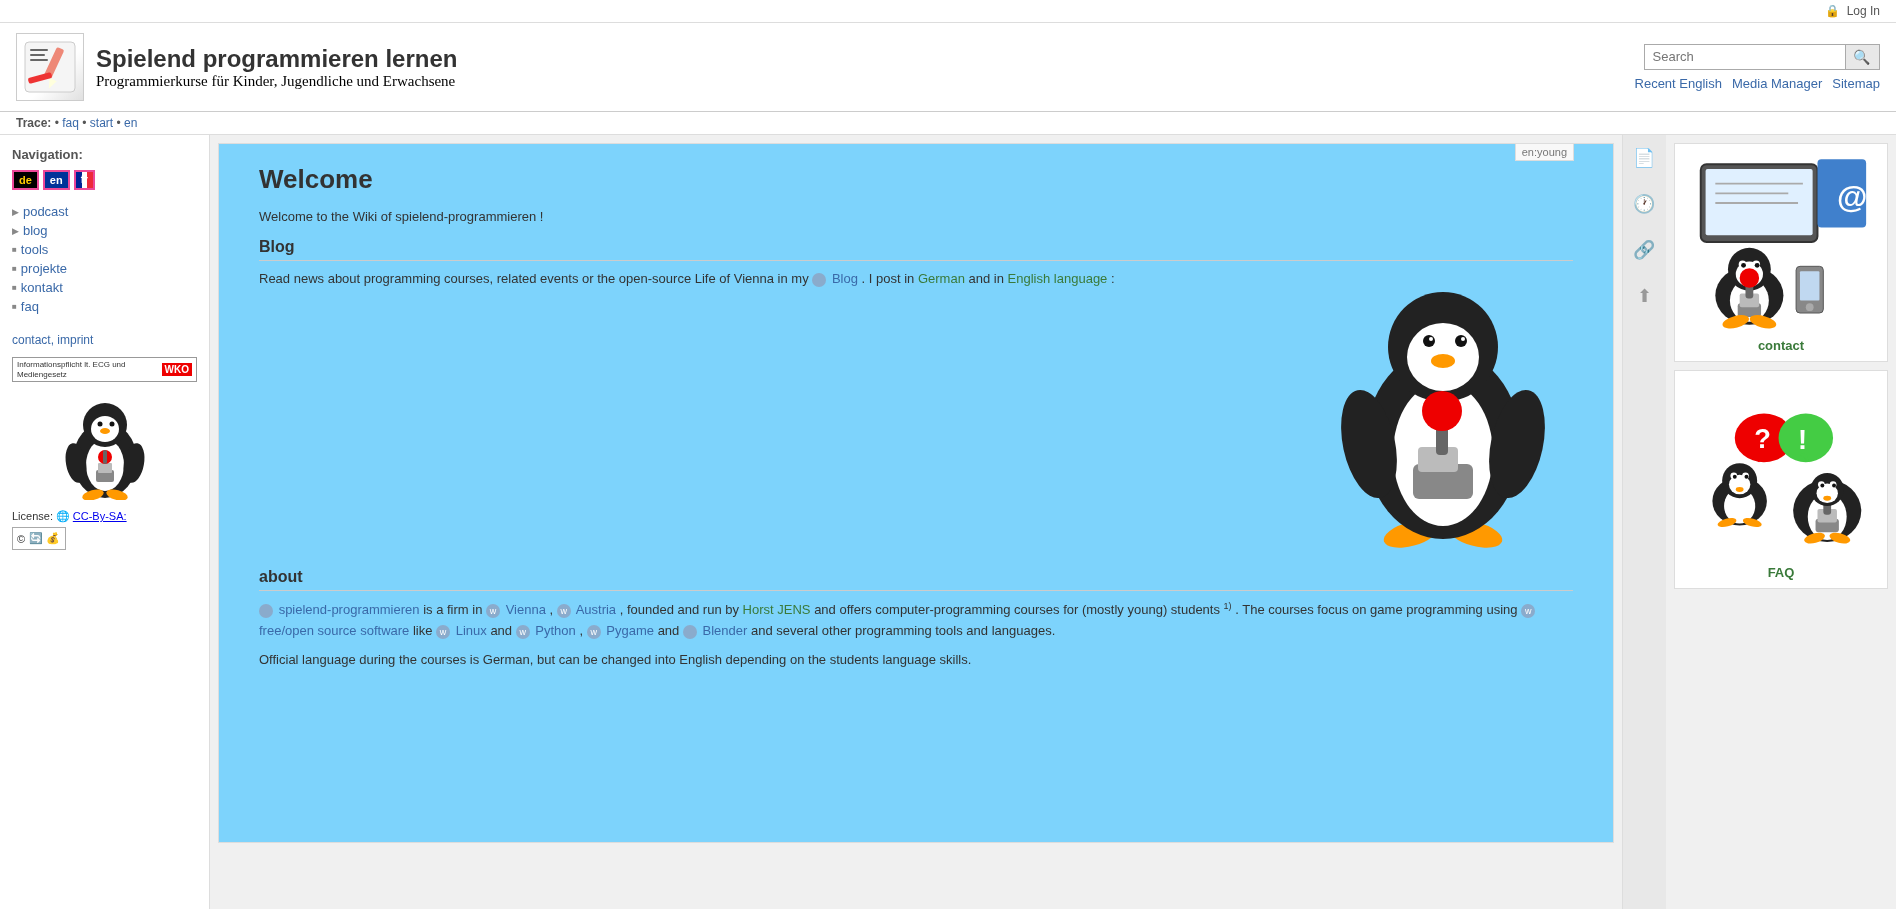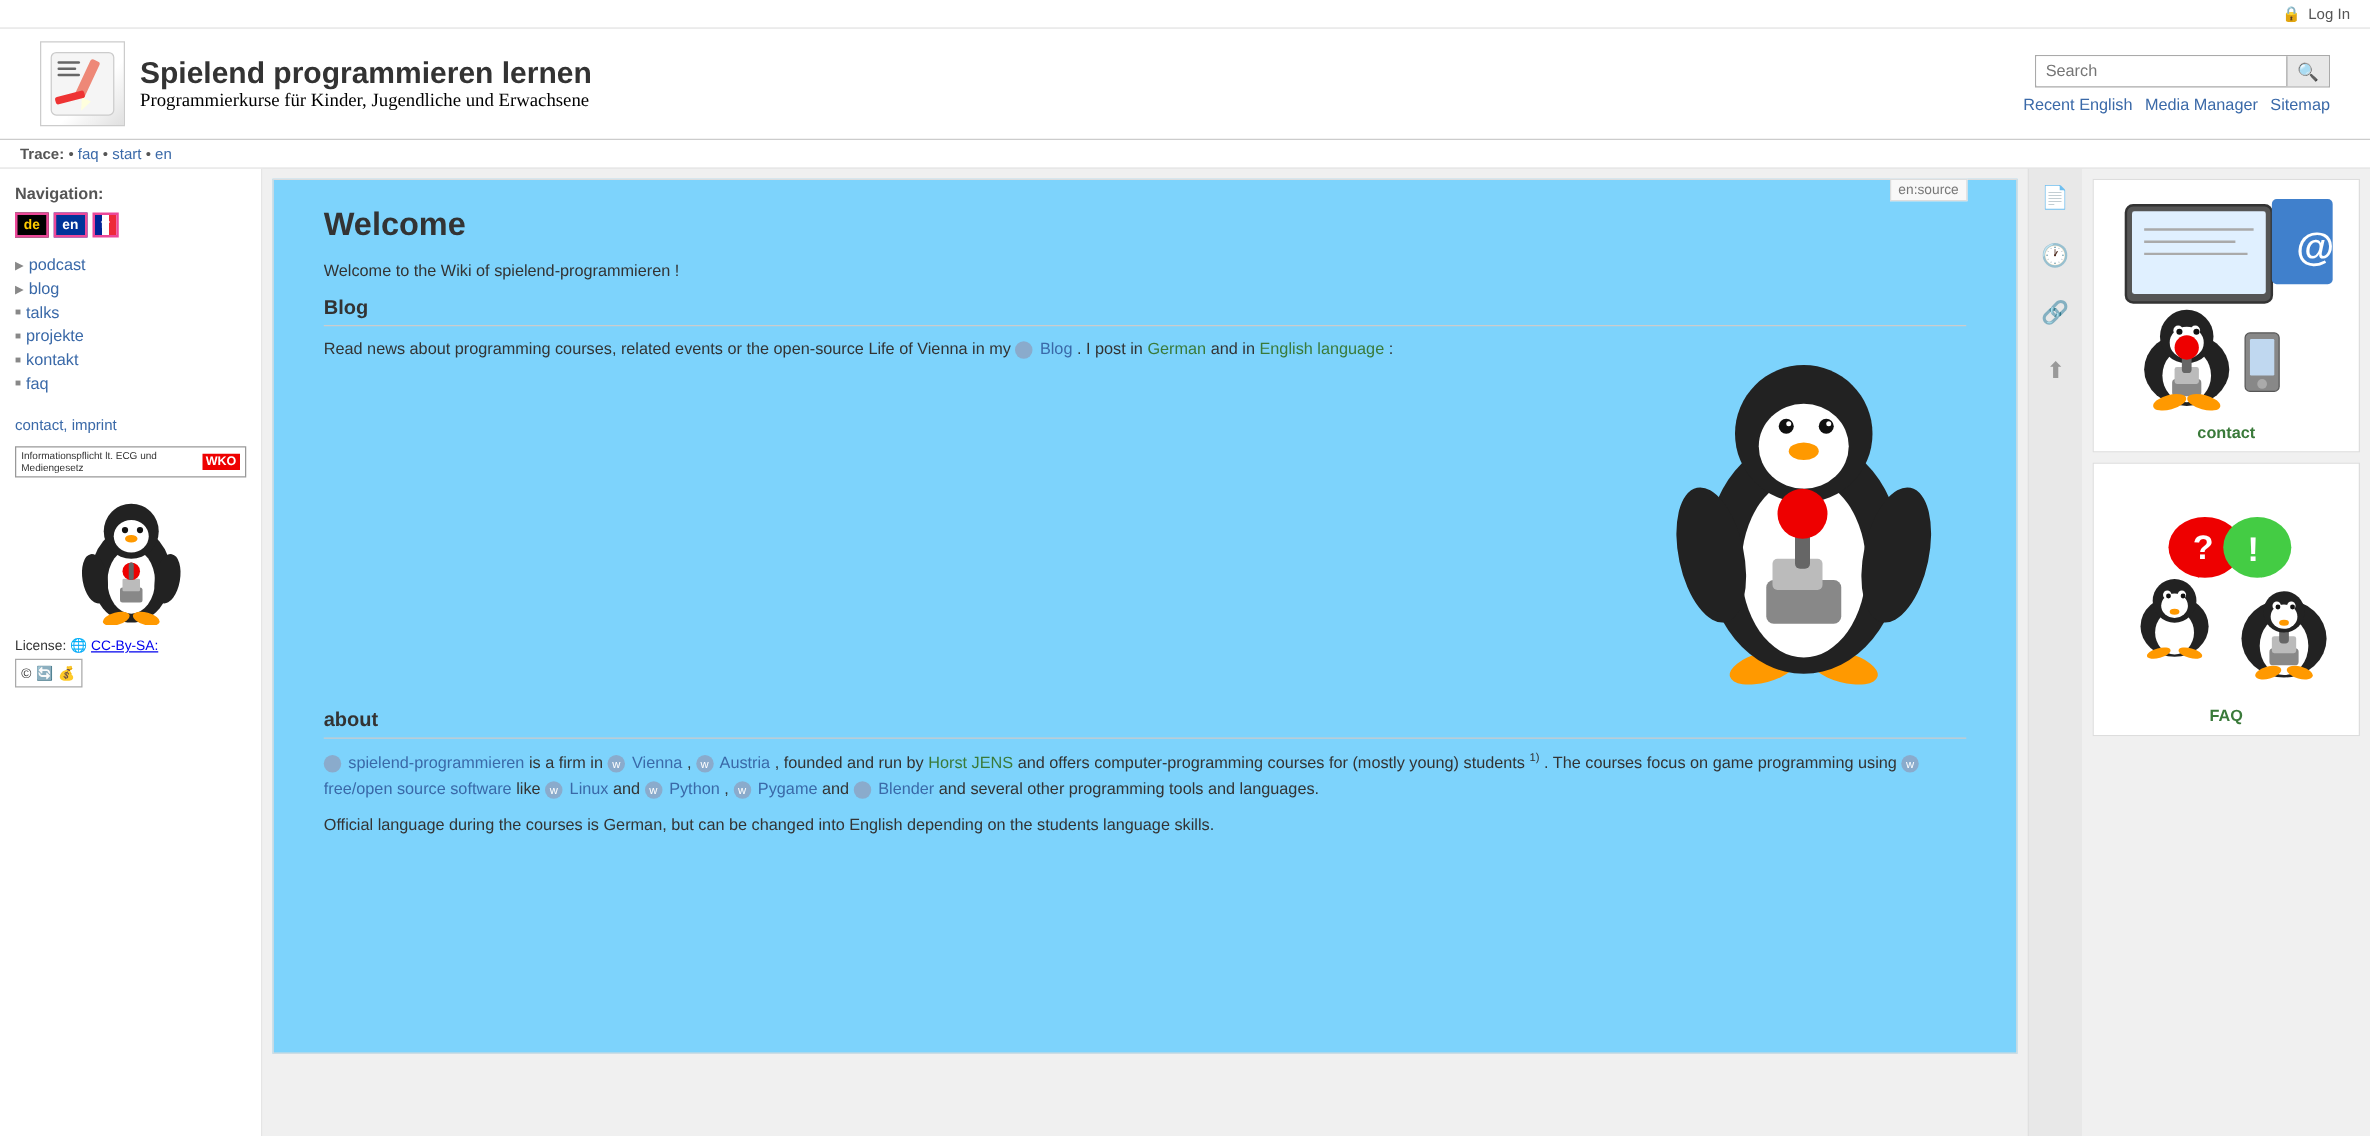--- a/index.html
+++ b/index.html
@@ -16,21 +16,21 @@
       gap: 6px;
       font-size: 12px;
       color: #555;
     }
     #topbar a { color: #555; text-decoration: none; }
 
     
     #header {
       background: #fff;
       border-bottom: 1px solid #ccc;
-      padding: 10px 32px;
+      padding: 10px 16px;
       display: flex;
       align-items: center;
       justify-content: space-between;
     }
     #header-left { display: flex; align-items: center; gap: 12px; }
     #site-logo {
       width: 68px; height: 68px;
       background: linear-gradient(135deg, #fff 60%, #e0e0e0 100%);
       border: 1px solid #ccc;
       display: flex; align-items: center; justify-content: center;
@@ -288,21 +288,21 @@
       <span class="flag-btn flag-fr">fr</span>
     </div>
     <ul id="nav-list">
       <li>
         <a href="#">podcast</a>
       </li>
       <li>
         <a href="#">blog</a>
       </li>
       <li class="dot-item">
-        <a href="#">talks</a>
+        <a href="#">tools</a>
       </li>
       <li class="dot-item">
         <a href="#">projekte</a>
       </li>
       <li class="dot-item">
         <a href="#">kontakt</a>
       </li>
       <li class="dot-item">
         <a href="#">faq</a>
       </li>
@@ -354,21 +354,21 @@
       <a href="#">CC-By-SA:</a>
       <div id="cc-badge">
         <span>©</span>
         <span>🔄</span>
         <span>💰</span>
       </div>
     </div>
   </div>
 
   <div id="content-wrapper">
-    <div id="en-start-badge">en:source</div>
+    <div id="en-start-badge">en:young</div>
 
     <div id="page-content">
       <h2 class="welcome-title">Welcome</h2>
       <p class="welcome-intro">Welcome to the Wiki of spielend-programmieren !</p>
 
       <h3 class="section-title">Blog</h3>
 
       <div id="blog-section">
         <div id="blog-text">
           <span>Read news about programming courses, related events or the open-source Life of Vienna in my </span>

